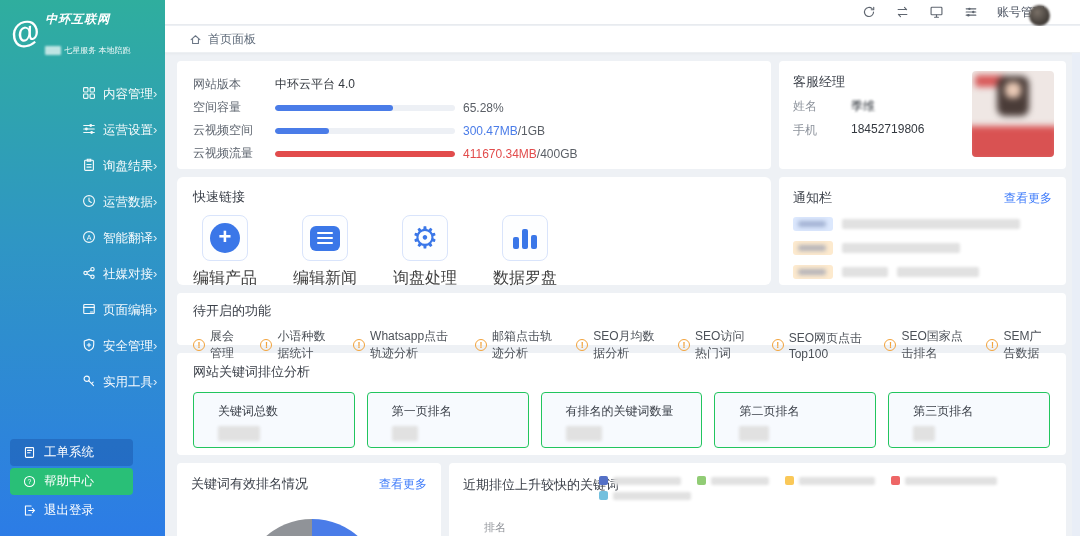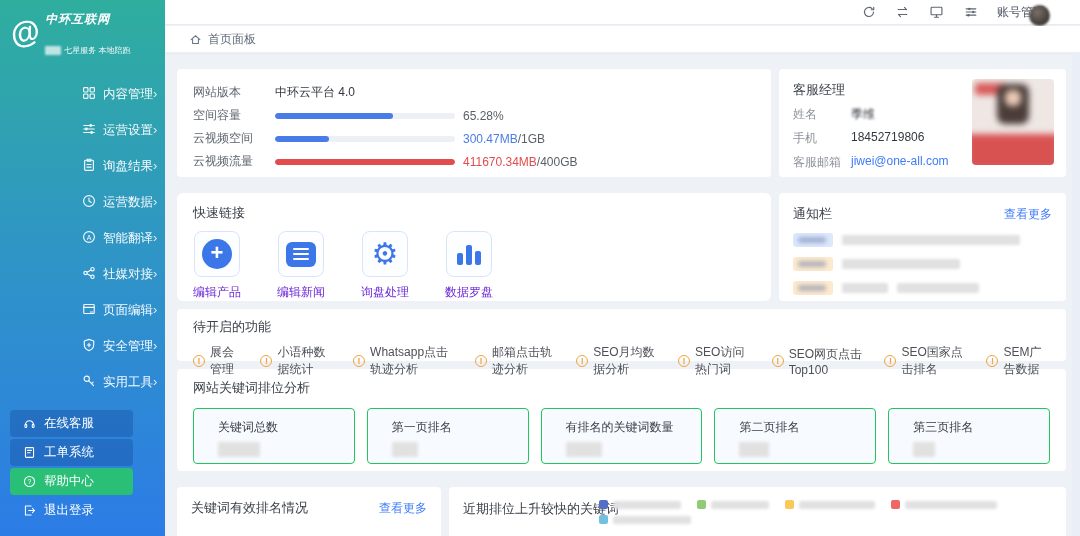--- a/index.html
+++ b/index.html
@@ -32,21 +32,21 @@
   .account { display:flex; align-items:center; font-size:12px; color:#4a5260; cursor:pointer; position:relative; }
   .avatar { width:21px; height:21px; border-radius:50%; margin-left:-16px; margin-top:6px;
     background:radial-gradient(circle at 40% 35%,#7a7168 0%,#4a443f 55%,#2f2b28 100%); filter:blur(1px); }
   .crumbbar { position:absolute; left:165px; top:26px; width:915px; height:27px; background:#fff;
     border-bottom:1px solid #edf0f3; box-shadow:0 1px 3px rgba(0,0,0,.04); display:flex; align-items:center; padding-left:24px; gap:6px; }
   .crumbbar .txt { font-size:12px; color:#5f6b7a; }
 
   
   .content { position:absolute; left:165px; top:53px; width:915px; height:483px; padding:8px 14px 0 12px; }
   .scrollstrip { position:absolute; right:0; top:53px; width:8px; height:483px; background:#e9eef7; }
-  .card { background:#fff; border-radius:4px;margin-top:8px; }
+  .card { background:#fff; border-radius:4px; }
   .row { display:flex; gap:8px; margin-bottom:8px; }
   .card-title { font-size:13px; color:#3c414a; }
   .link { font-size:12px; color:#3e7bfa; cursor:pointer; }
 
   
   .overview { width:594px; height:108px; padding:13px 16px 10px; }
   .ov-row { display:flex; align-items:center; height:21px; margin-bottom:2px; }
   .ov-label { width:82px; font-size:12px; color:#5f6670; }
   .ov-value { font-size:12px; color:#33383f; }
   .track { width:180px; height:6px; border-radius:3px; background:#edf0f5; overflow:hidden; }
@@ -68,21 +68,21 @@
   .ph-hair { position:absolute; left:30px; top:10px; width:32px; height:40px; background:#4a3c38; border-radius:8px; }
   .ph-face { position:absolute; left:38px; top:16px; width:16px; height:16px; background:#e9c9b5; border-radius:40%; }
   .ph-body { position:absolute; left:0; bottom:0; width:100%; height:36px; background:#d95252; }
 
   
   .quick { width:594px; height:108px; padding:11px 16px;border-radius:6px; }
   .q-items { display:flex; gap:36px; margin-top:9px; }
   .q-item { display:flex; flex-direction:column; align-items:center; cursor:pointer; }
   .q-tile { width:46px; height:46px; border:1px solid #d9e4fb; border-radius:8px; background:#fdfeff;
     display:flex; align-items:center; justify-content:center; }
-  .q-label { font-size:12px; color:#6d28d9; margin-top:7px; }
+  .q-label { font-size:16px; color:#404040; margin-top:7px; }
   .q-plus { width:30px; height:30px; border-radius:50%; background:#3b77e8; color:#fff; font-size:22px; line-height:27px; text-align:center; font-weight:bold; }
   .q-list { width:30px; height:25px; border-radius:6px; background:#3b77e8; display:flex; flex-direction:column; justify-content:center; align-items:center; gap:3px; }
   .q-list i { display:block; width:16px; height:2px; background:#fff; border-radius:1px; }
   .q-gear { font-size:30px; color:#3b77e8; line-height:30px; }
   .q-chart { display:flex; align-items:flex-end; gap:3px; height:22px; }
   .q-chart i { display:block; width:6px; background:#3b77e8; border-radius:2px; }
 
   
   .notice { width:287px; height:108px; padding:12px 14px; }
   .nt-head { display:flex; justify-content:space-between; align-items:center; }
@@ -217,28 +217,20 @@
             <path d="M7.6 7.6L13.2 13.2M11 11l1.7-1.7"></path>
           </svg>
         <span class="lbl">实用工具</span>
           <span class="chev">›</span>
       </div>
     </div>
 
     <div class="side-footer">
       <div class="fi dim">
         <svg width="13" height="13" viewBox="0 0 16 16" fill="none" stroke="#fff" stroke-width="1.3" stroke-linecap="round">
-            <path d="M3 9.5a5 5 0 0 1 10 0"></path>
-            <rect x="2.4" y="9" width="2.2" height="4" rx="1"></rect>
-            <rect x="11.4" y="9" width="2.2" height="4" rx="1"></rect>
-          </svg>
-        <span>在线客服</span>
-      </div>
-      <div class="fi dim">
-        <svg width="13" height="13" viewBox="0 0 16 16" fill="none" stroke="#fff" stroke-width="1.3" stroke-linecap="round">
             <rect x="3" y="2" width="10" height="12" rx="1"></rect>
             <path d="M5.6 5.4h4.8M5.6 8.4h3.2"></path>
           </svg>
         <span>工单系统</span>
       </div>
       <div class="fi green">
         <svg width="13" height="13" viewBox="0 0 16 16" fill="none" stroke="#fff" stroke-width="1.3">
             <circle cx="8" cy="8" r="6.2"></circle>
             <text x="8" y="11" font-size="8.5" fill="#fff" stroke="none" text-anchor="middle">?</text>
           </svg>
@@ -328,24 +320,20 @@
 
       <div class="card manager">
         <div class="card-title">客服经理</div>
         <div class="mg-row">
             <span class="mg-label">姓名</span>
             <span class="mg-val" style="filter:blur(1px)">季维</span>
           </div>
         <div class="mg-row">
             <span class="mg-label">手机</span>
             <span class="mg-val">18452719806</span>
-          </div>
-        <div class="mg-row">
-            <span class="mg-label">客服邮箱</span>
-            <span class="mg-mail">jiwei@one-all.com</span>
           </div>
         <div class="photo">
           <div class="inner">
             <div class="ph-tag"></div>
               <div class="ph-hair"></div>
               <div class="ph-face"></div>
               <div class="ph-body"></div>
           </div>
         </div>
       </div>

